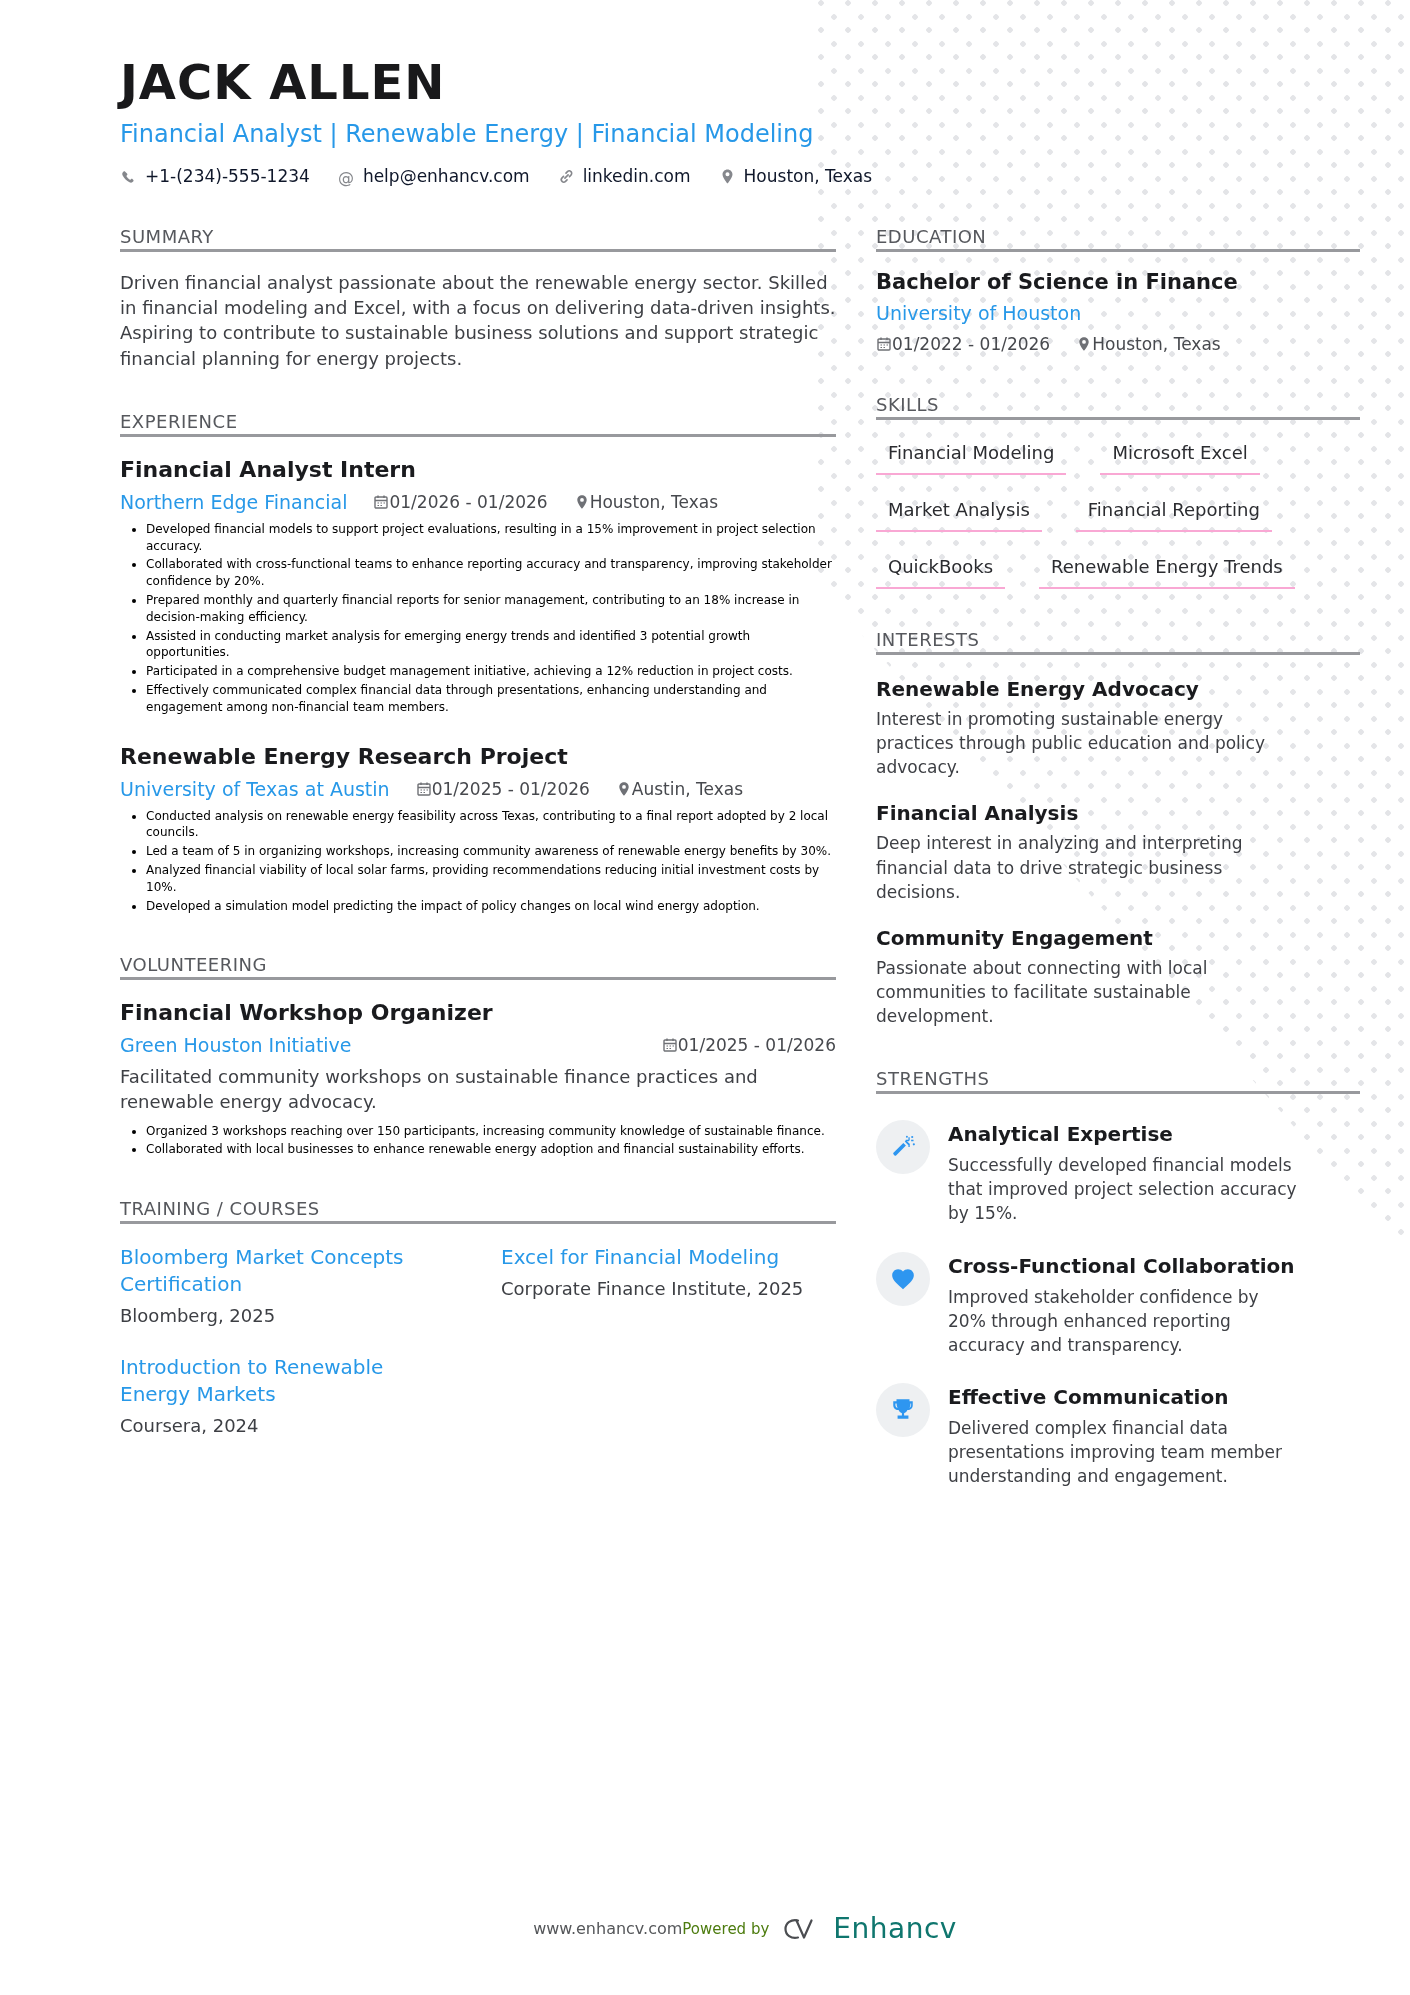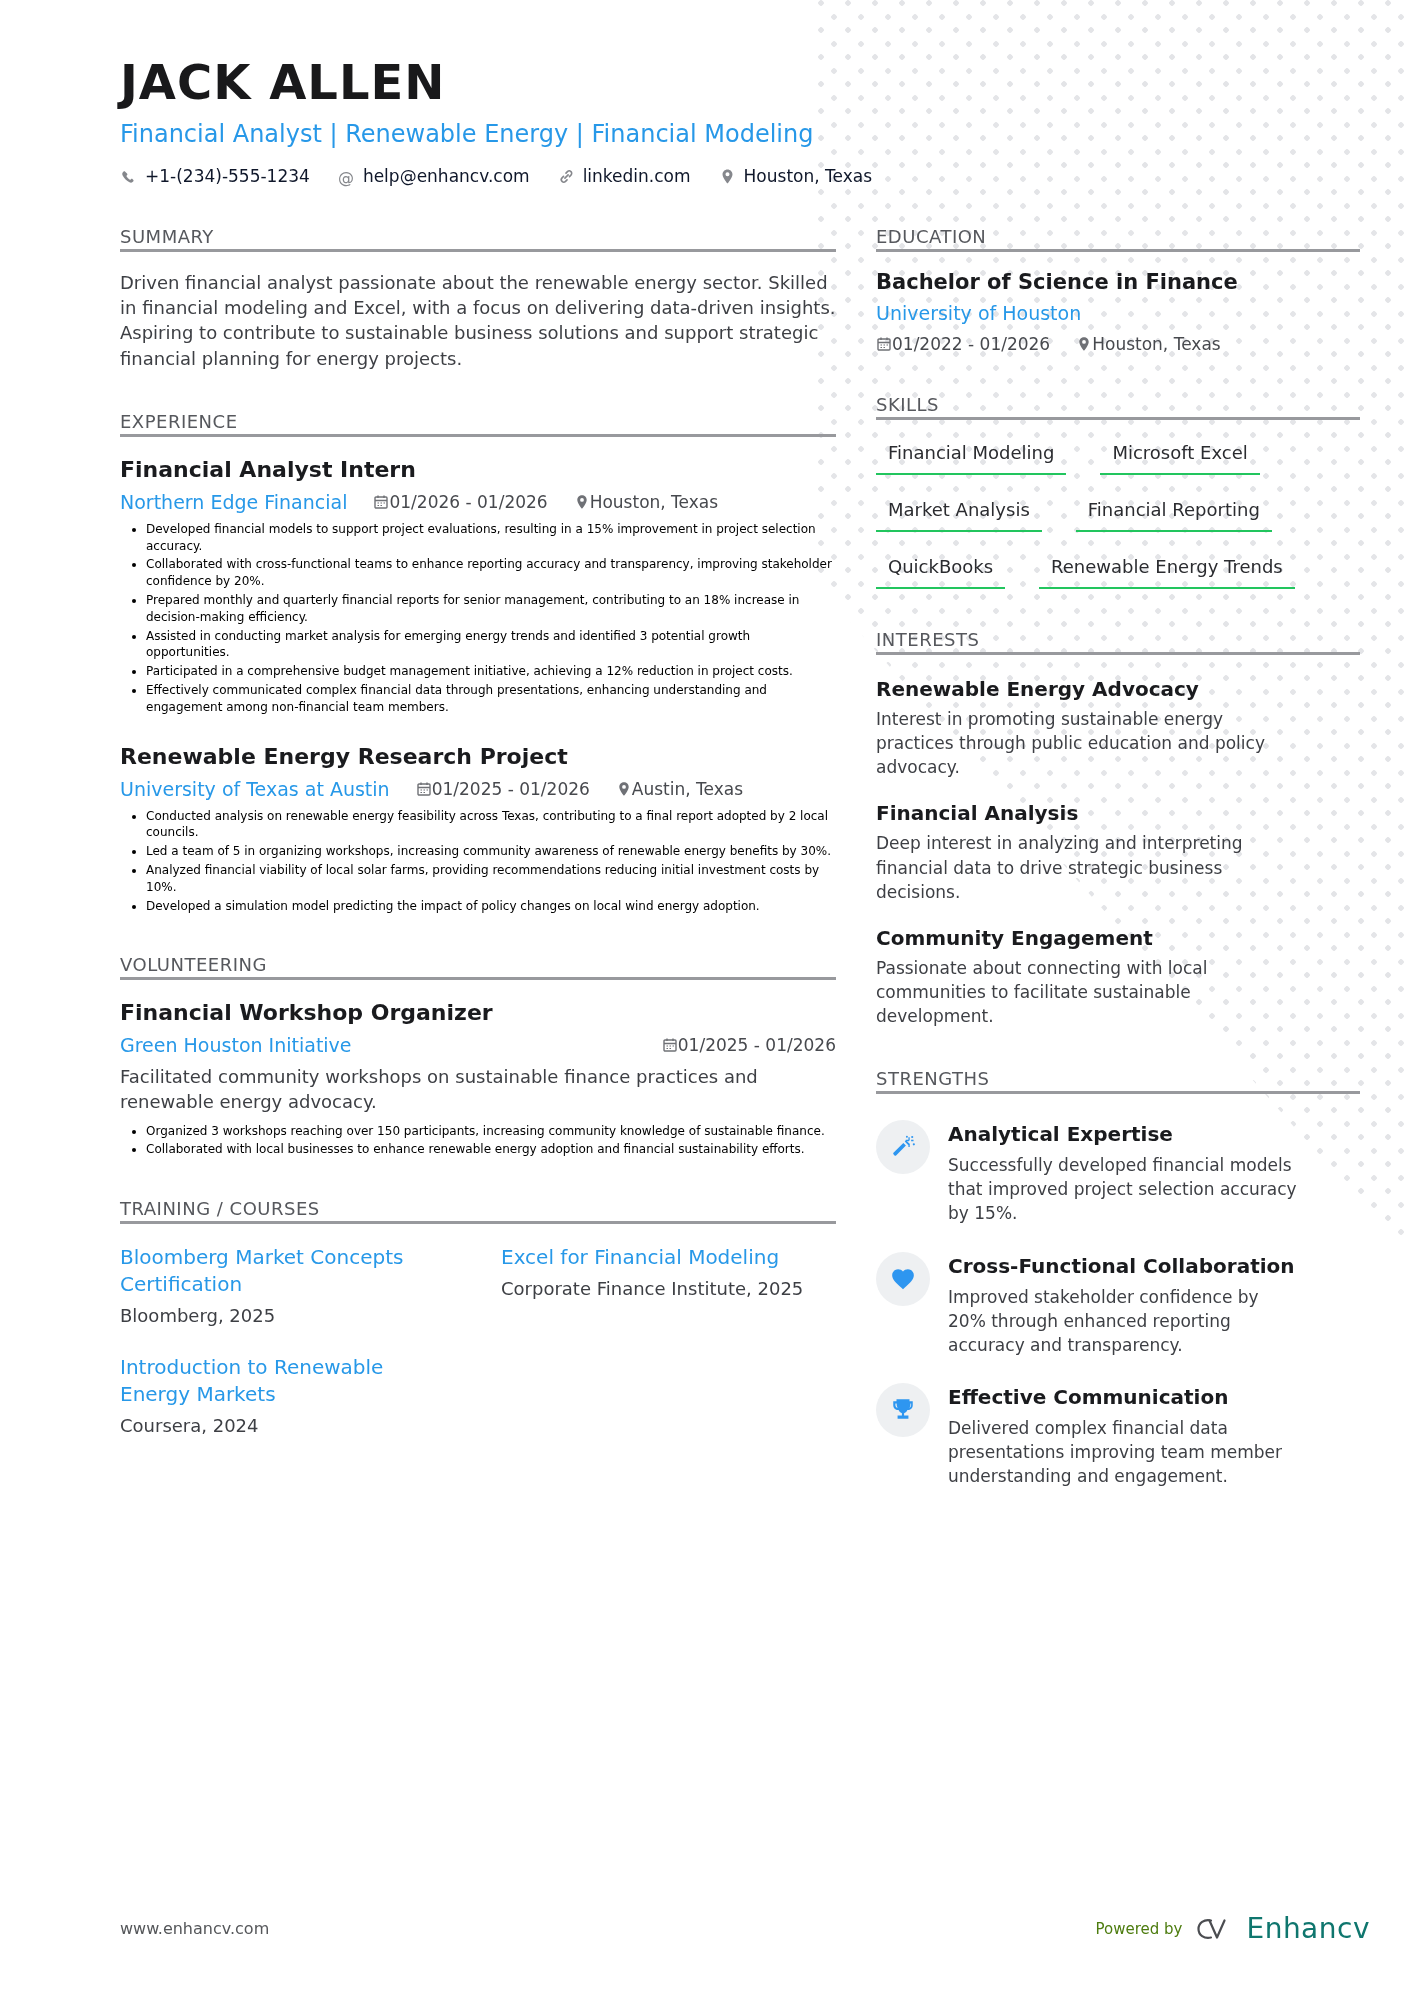--- a/index.html
+++ b/index.html
@@ -59,39 +59,39 @@
   .courses-grid { display:grid; grid-template-columns:1fr 1fr; column-gap:46px; row-gap:28px; margin-top:20px; }
   .course-title { font-size:20px; color:#2798e8; line-height:1.35; }
   .course-provider { font-size:18px; color:#3d3f44; margin-top:7px; }
 
   
   .degree { font-size:21px; font-weight:600; color:#1a1b1e; margin-top:18px; }
   .school { font-size:19px; color:#2798e8; margin-top:8px; }
   .edu-meta { display:flex; align-items:center; gap:26px; margin-top:10px; }
 
   .skills-wrap { display:flex; flex-wrap:wrap; column-gap:34px; row-gap:24px; padding-top:22px; }
-  .skill { font-size:18px; color:#2b2c30; padding:0 12px 10px; border-bottom:2px solid #22c55e; }
+  .skill { font-size:18px; color:#2b2c30; padding:0 12px 10px; border-bottom:2px solid #f9a8d4; }
 
   .interest { margin-top:22px; }
   .interest-title { font-size:20px; font-weight:600; color:#1a1b1e; }
   .interest-text { font-size:17px; line-height:1.42; color:#3d3f44; margin-top:6px; max-width:420px; }
 
   .strength { display:flex; gap:18px; margin-top:26px; }
   .strength-badge {
     width:54px; height:54px; border-radius:50%; background:#eef0f2; color:#2e96f0;
     display:flex; align-items:center; justify-content:center; flex:0 0 auto;
   }
   .strength-badge svg { width:26px; height:26px; }
   .strength-title { font-size:20px; font-weight:600; color:#1a1b1e; margin-top:2px; }
   .strength-text { font-size:17px; line-height:1.42; color:#3d3f44; margin-top:7px; max-width:352px; }
 
   
   .footer {
     position:absolute; left:84px; right:76px; bottom:50px;
-    display:flex; justify-content:space-between; align-items:center; z-index:1;
+    display:flex; justify-content:center; align-items:center; z-index:1;
   }
   .footer-site { font-size:16px; color:#55575a; text-decoration:none; }
   .powered { display:flex; align-items:center; gap:12px; }
   .powered-label { font-size:15px; color:#4d7c0f; }
   .brand-logo { display:inline-flex; color:#4b4d51; }
   .brand-name { font-size:28px; color:#0f766e; letter-spacing:.5px; }
 </style>
 </head>
 <body>
 

